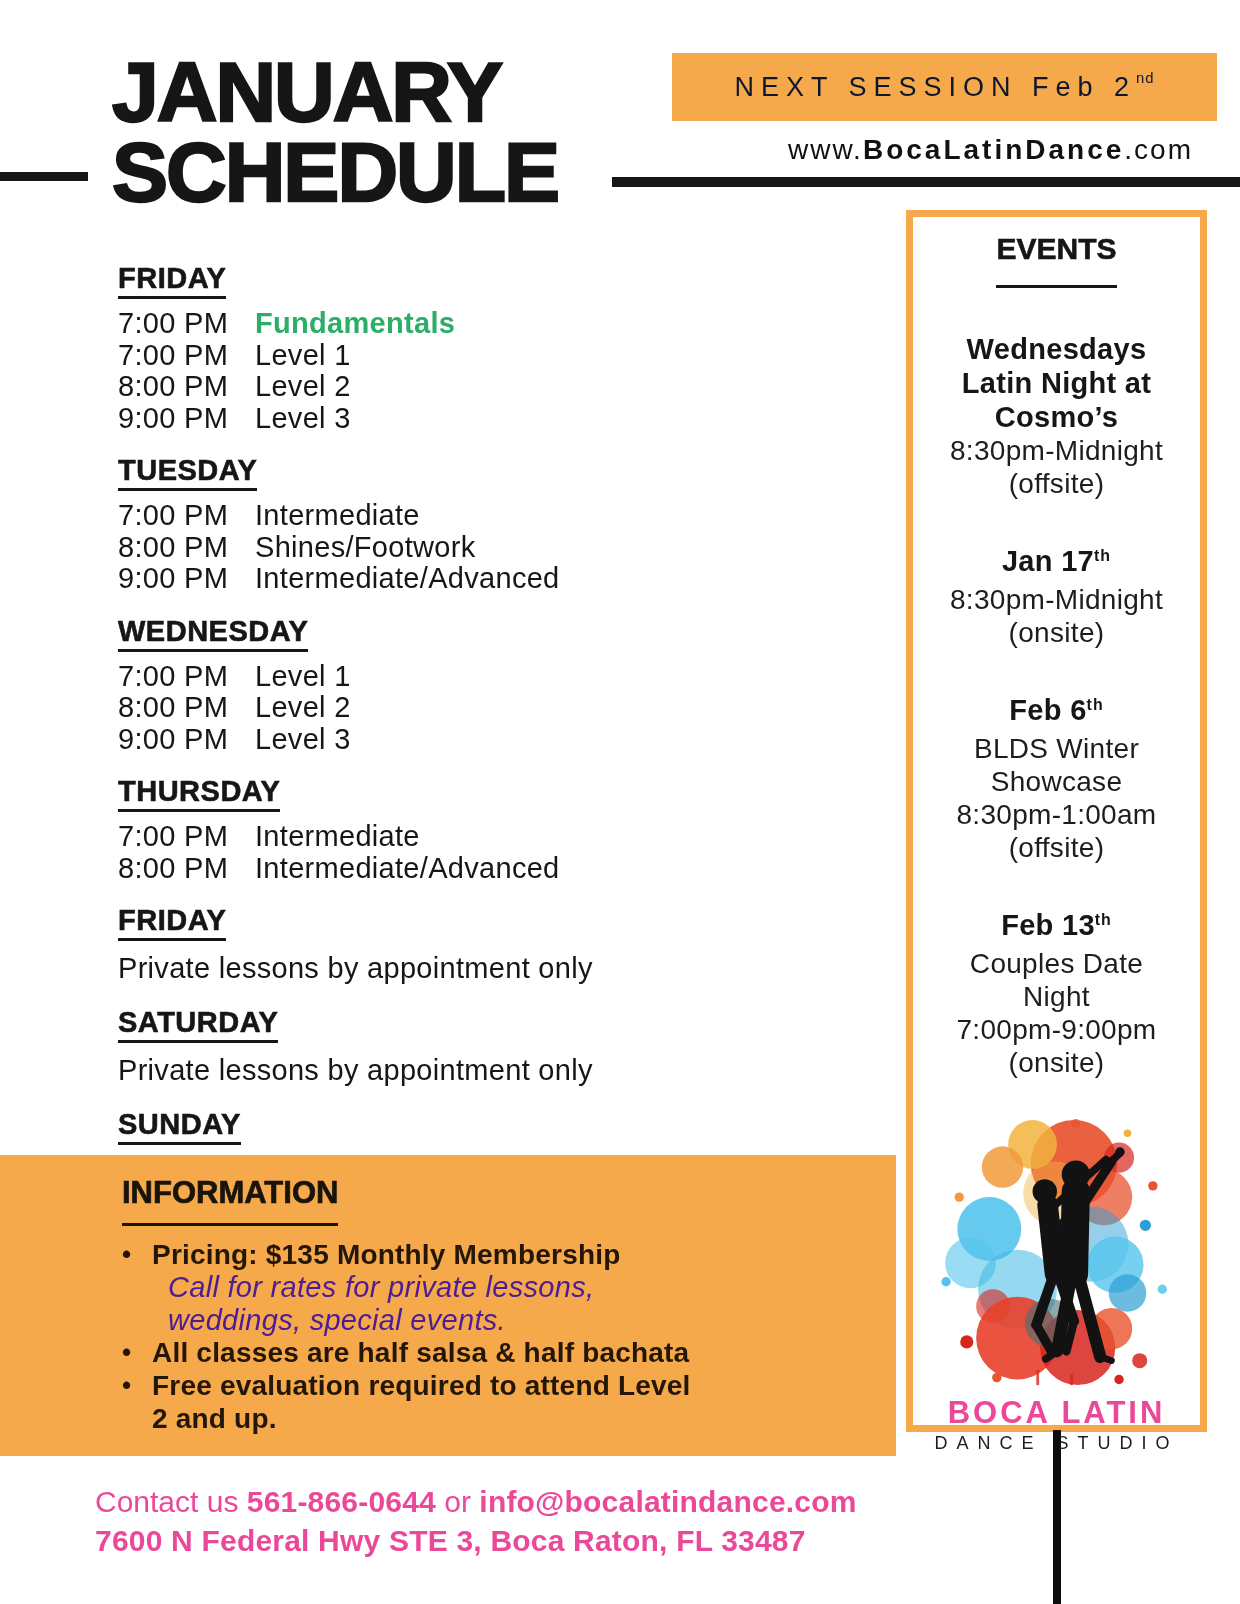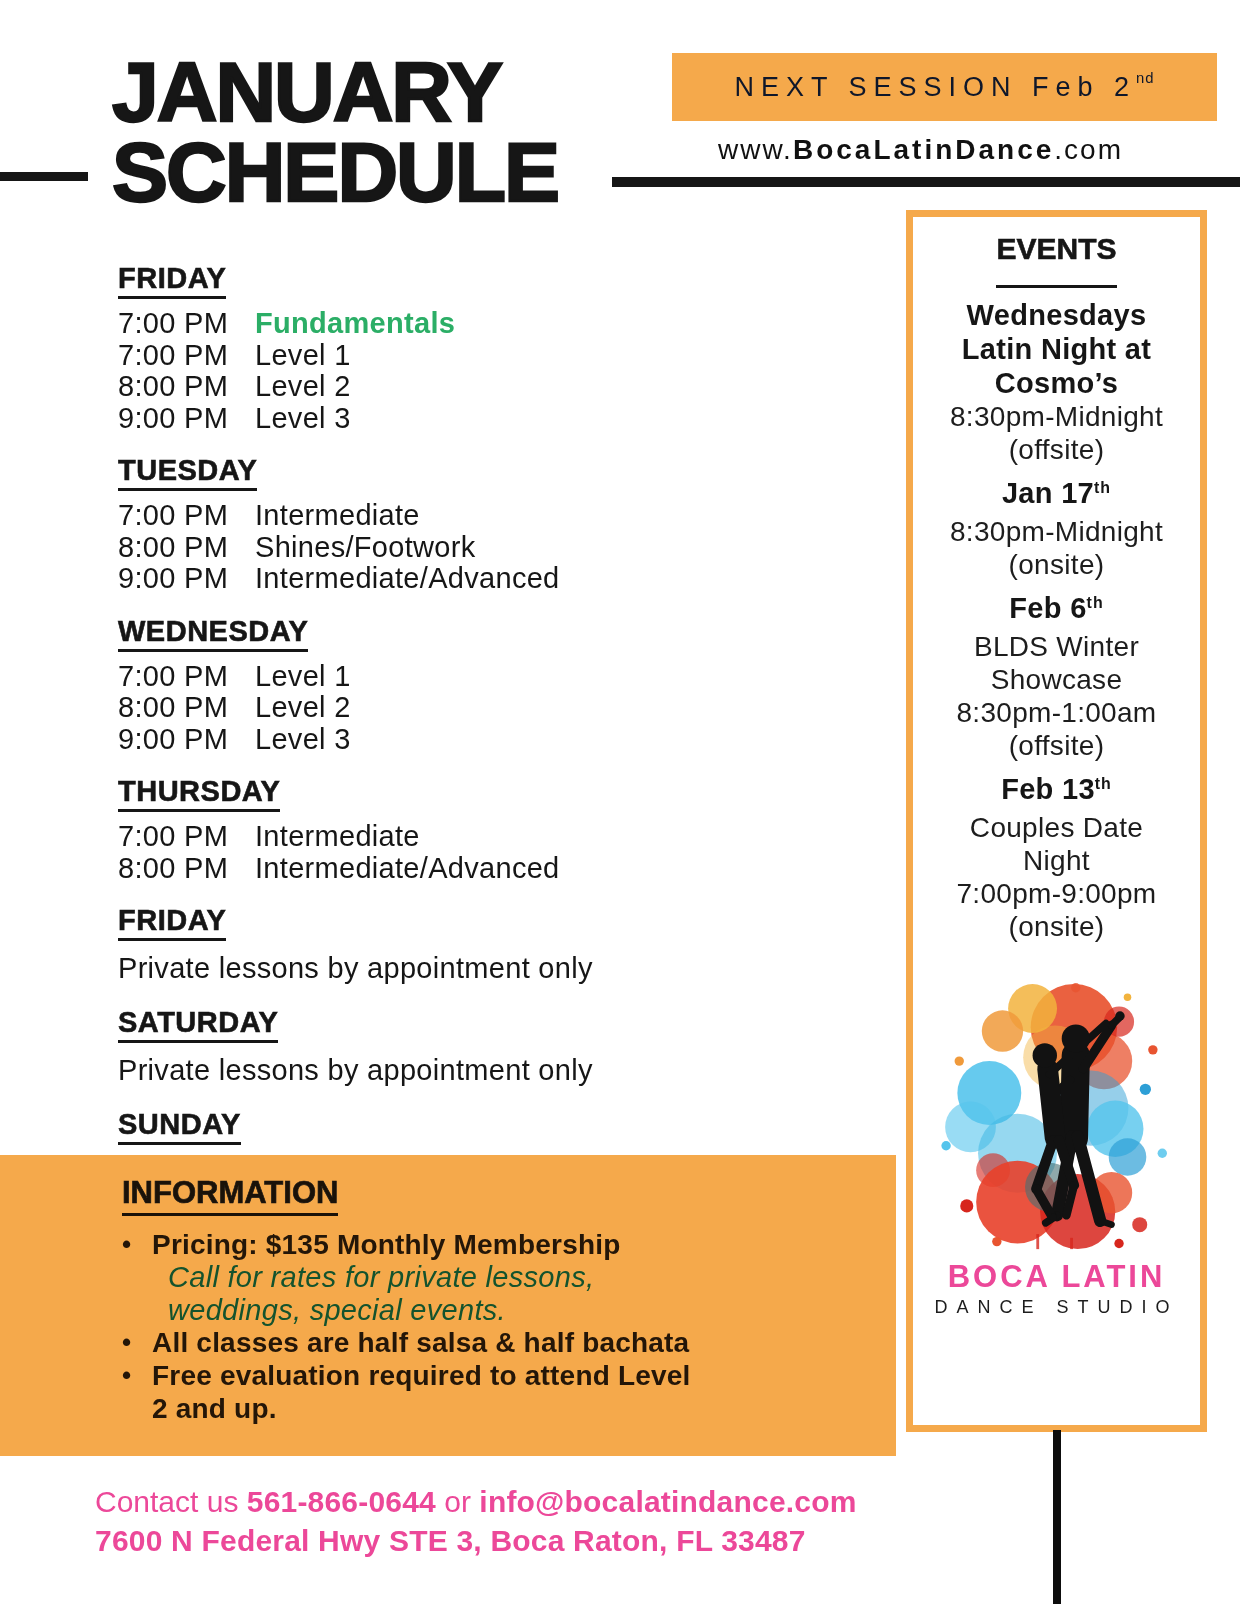--- a/index.html
+++ b/index.html
@@ -16,58 +16,58 @@
   .title{position:absolute;left:112px;top:52px;font-size:84px;line-height:80px;
          font-weight:700;letter-spacing:-2px;-webkit-text-stroke:2.4px var(--ink);}
   .dash-left{position:absolute;left:0;top:172px;width:88px;height:9px;background:var(--ink);}
   .rule-right{position:absolute;left:612px;top:177px;width:628px;height:10px;background:var(--ink);}
 
   
   .banner{position:absolute;left:672px;top:53px;width:545px;height:68px;background:var(--orange);
           display:flex;align-items:center;justify-content:center;
           font-size:27px;letter-spacing:7px;color:#0f172a;font-weight:500;}
   .sup{font-size:0.55em;position:relative;top:-0.6em;letter-spacing:1px;}
-  .website{position:absolute;left:648px;top:134px;width:545px;text-align:center;
+  .website{position:absolute;left:648px;top:134px;width:545px;text-align:right;
            font-size:28px;letter-spacing:2px;color:#111;}
   .website b{letter-spacing:3px;}
 
   
   .schedule{position:absolute;left:118px;top:262px;width:620px;}
   .day{margin-bottom:20px;}
   .day-name{display:inline-block;font-size:29px;font-weight:800;letter-spacing:.5px;
             line-height:32px;border-bottom:3px solid var(--ink);padding-bottom:2px;margin-bottom:9px;
             -webkit-text-stroke:.6px var(--ink);}
   .row{display:flex;font-size:29px;line-height:31.5px;letter-spacing:.3px;}
   .row .time{width:137px;flex:none;}
   .hl{color:var(--green);font-weight:700;}
   .note{font-size:29px;line-height:36px;letter-spacing:.3px;}
 
   
   .info{position:absolute;left:0;top:1155px;width:896px;height:301px;background:var(--orange);
         padding:20px 0 0 122px;}
   .info-title{display:inline-block;font-size:31px;font-weight:800;line-height:36px;
-              border-bottom:3.5px solid #1b1208;padding-bottom:2px;margin-bottom:12px;
+              border-bottom:3.5px solid #1b1208;padding-bottom:12px;margin-bottom:12px;
               -webkit-text-stroke:.7px var(--ink);color:#1b1208;}
   .bullet{display:flex;color:#241608;}
   .bullet .dot{width:30px;flex:none;font-size:26px;line-height:33px;font-weight:700;}
   .bullet .btxt{font-size:28px;line-height:33px;font-weight:700;letter-spacing:.2px;white-space:nowrap;}
   .italic-block{margin-left:46px;font-style:italic;font-size:29px;line-height:32.5px;
-                color:#14532d;letter-spacing:.3px;}
+                color:#4c1d95;letter-spacing:.3px;}
 
   
   .contact{position:absolute;left:95px;top:1482px;width:900px;font-size:30px;line-height:39px;color:#ec4899;}
   .contact b{letter-spacing:.2px;}
 
   
   .events{position:absolute;left:906px;top:210px;width:301px;height:1222px;background:#fff;
           border:7px solid var(--orange);text-align:center;padding-top:14px;}
   .events-title{display:inline-block;font-size:30px;font-weight:800;line-height:36px;
                 border-bottom:3px solid var(--ink);padding-bottom:18px;
                 -webkit-text-stroke:.6px var(--ink);}
-  .event{margin-top:10px;}
+  .event{margin-top:44px;}
   .event-title{font-size:29px;font-weight:700;line-height:34px;letter-spacing:.3px;}
   .event-line{font-size:28px;line-height:33px;letter-spacing:.3px;color:#1d1d1d;}
   .dancer{margin-top:26px;}
   .logo-1{font-size:31px;font-weight:700;letter-spacing:3px;line-height:36px;margin-top:4px;
           color:#ec4899;}
   .logo-2{font-size:18px;font-weight:500;letter-spacing:9px;line-height:24px;
           color:#1d1d1d;}
   .stem{position:absolute;left:1053px;top:1430px;width:8px;height:174px;background:#0d0d0d;}
 </style>
 </head>

